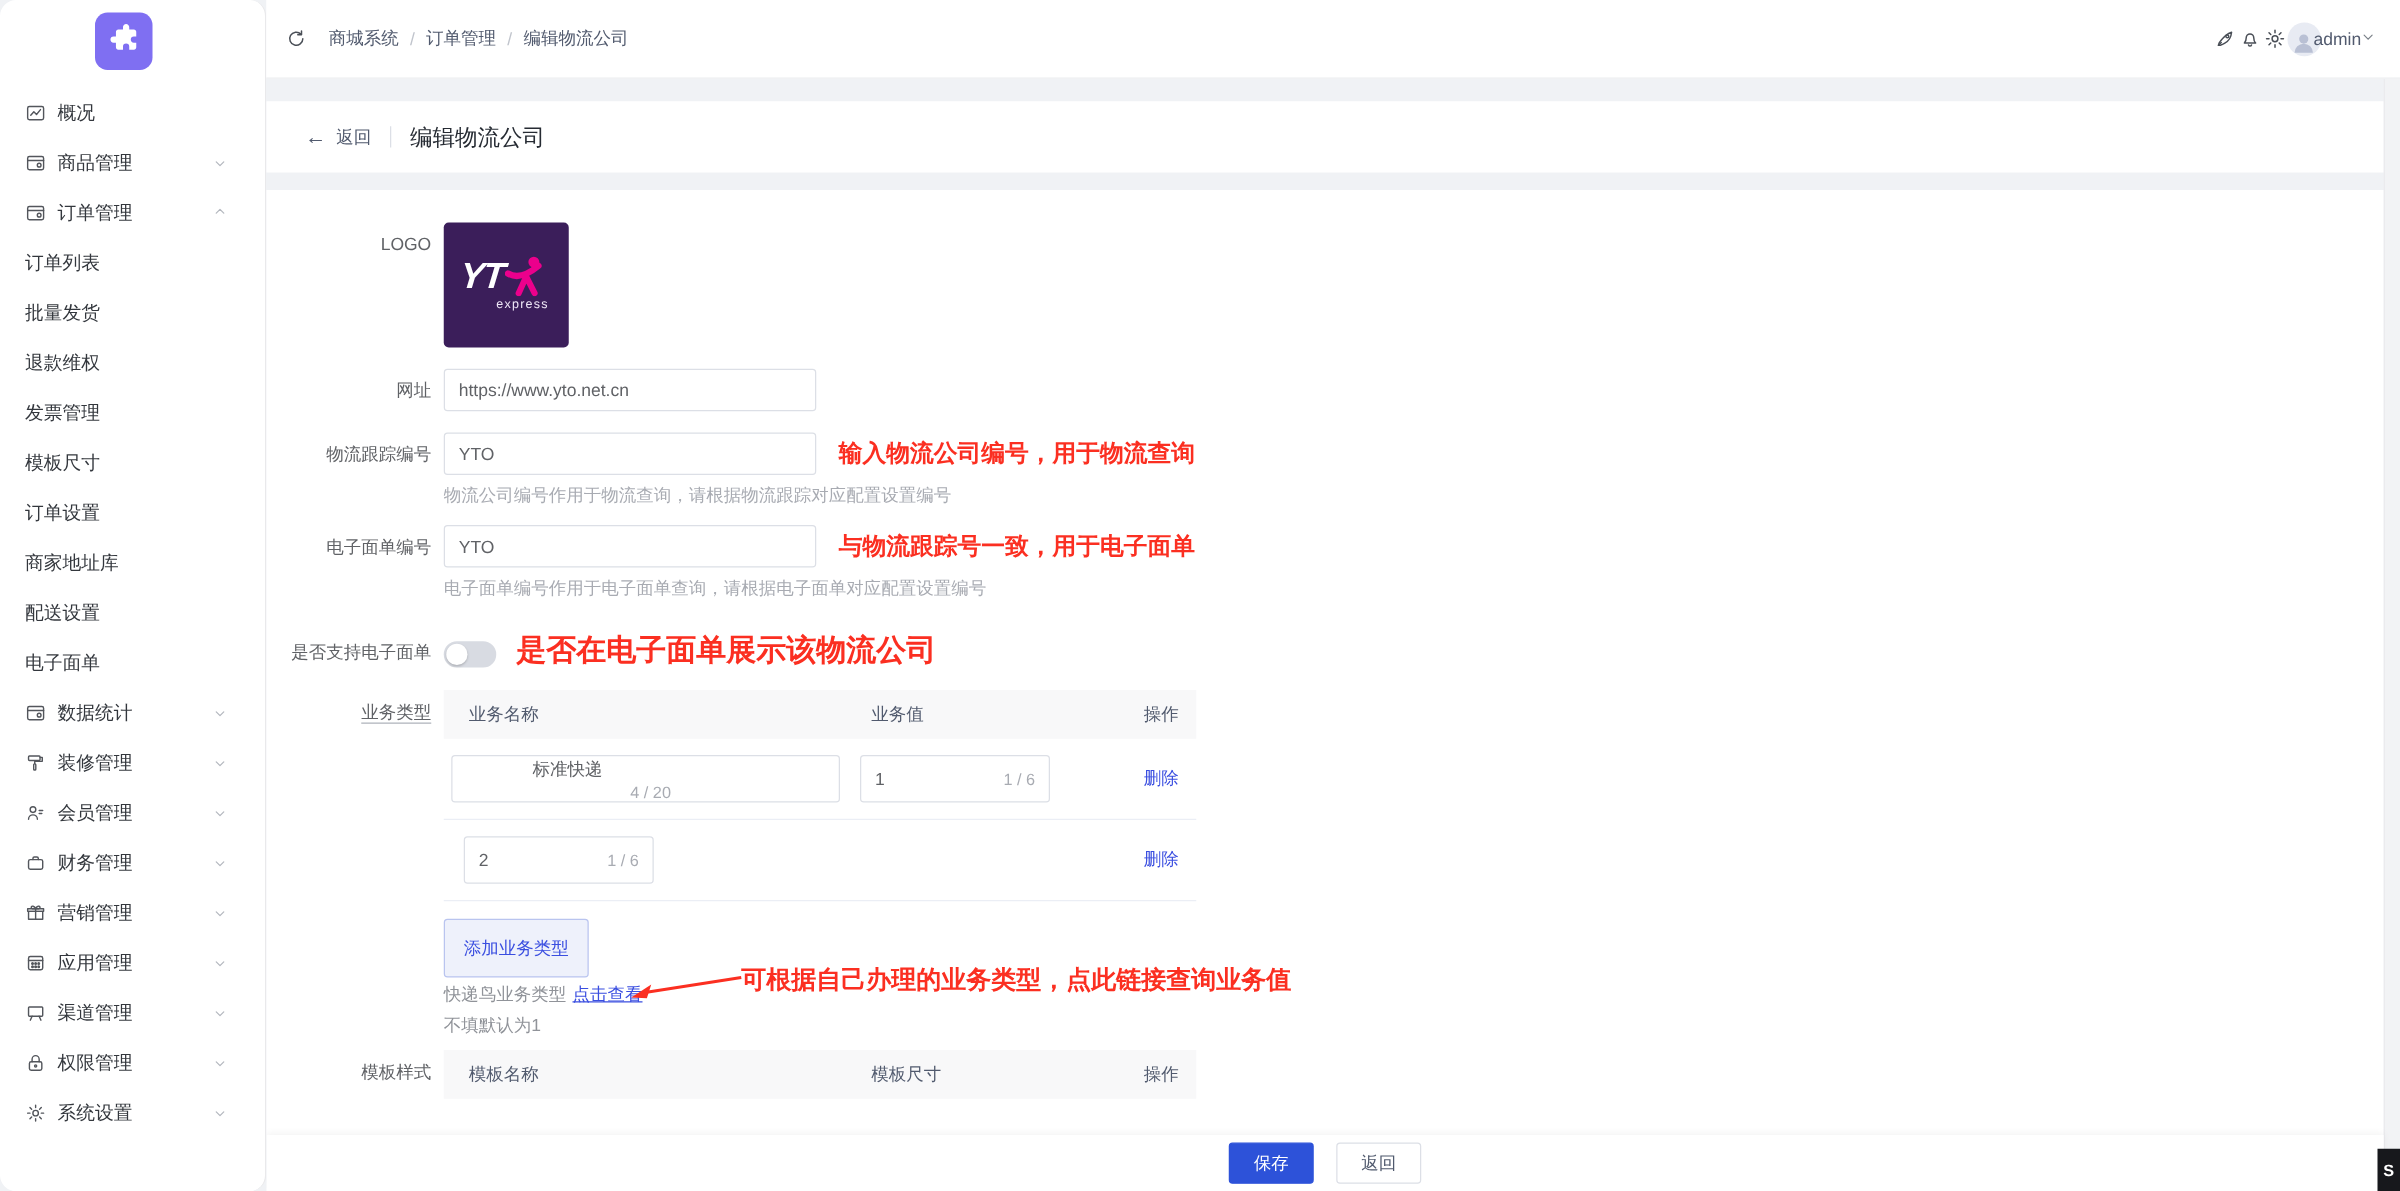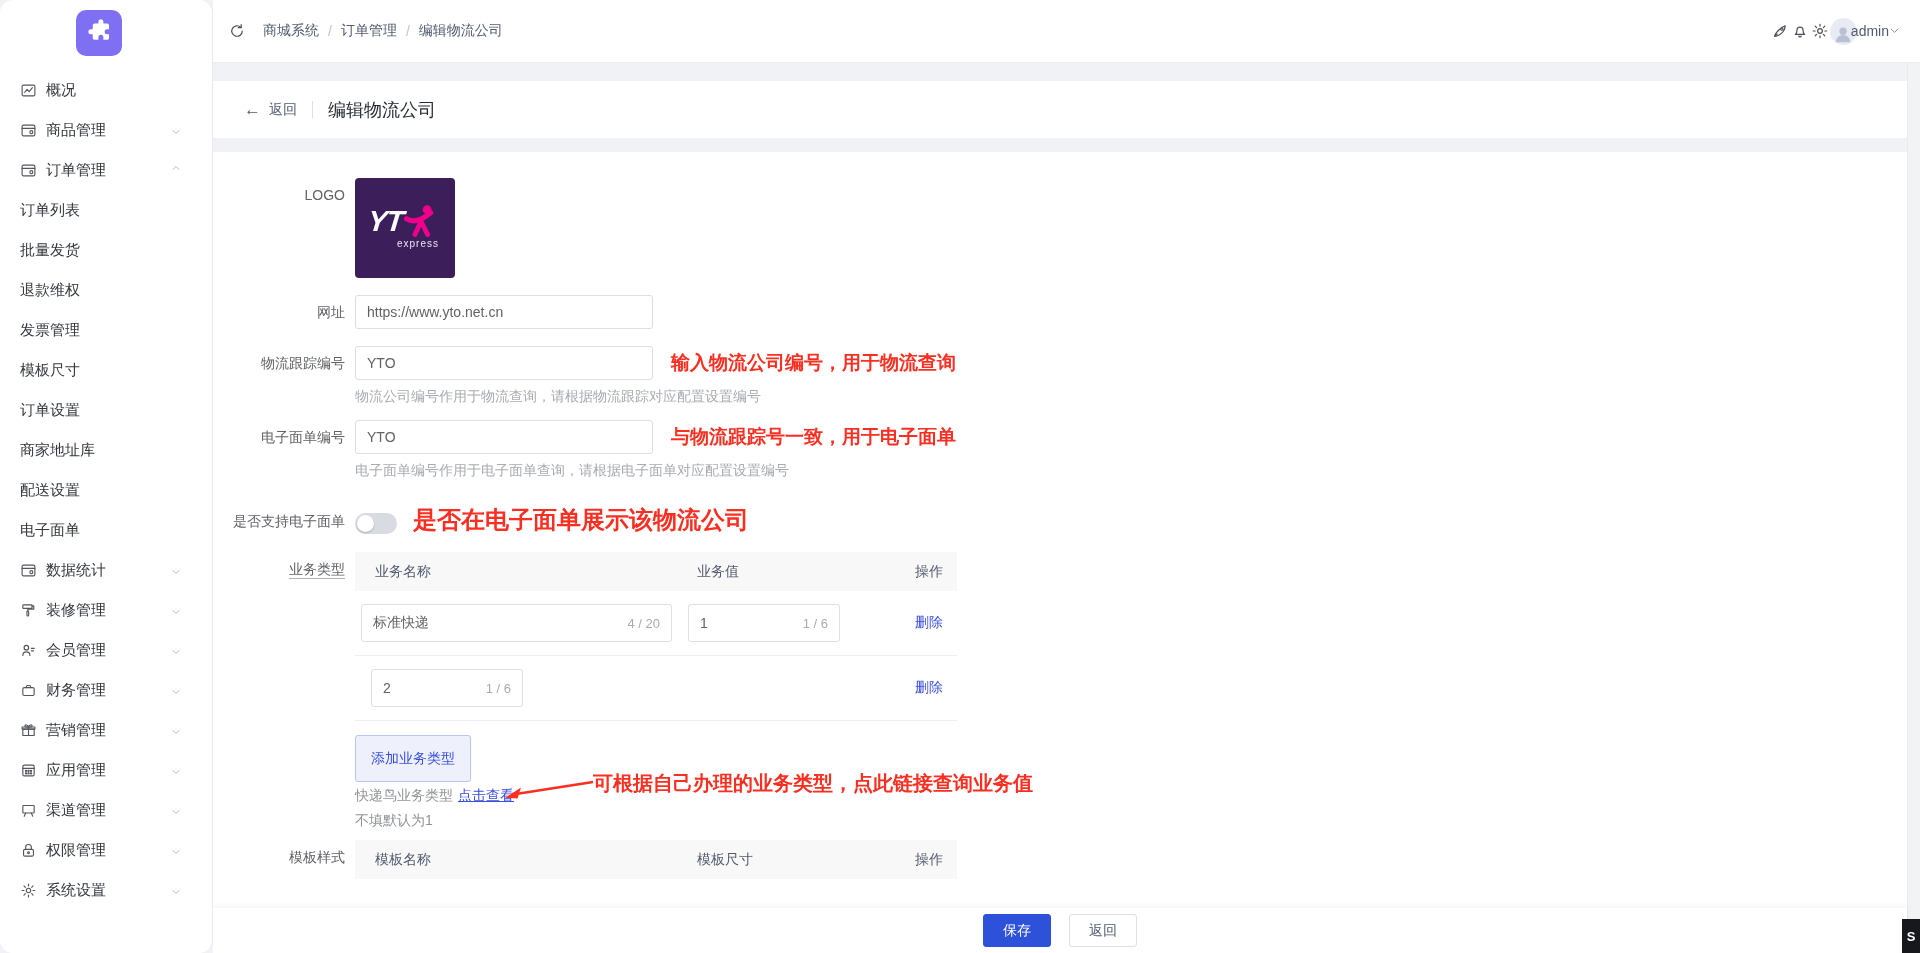--- a/index.html
+++ b/index.html
@@ -73,21 +73,21 @@
   .tbl { width:602px; }
   .tbl-head { height:39px; background:#f8f8f9; display:flex; align-items:center; font-size:14px; color:#515a6e; }
   .th1 { width:342px; padding-left:20px; }
   .th2 { width:180px; }
   .th3 { flex:1; text-align:right; padding-right:14px; }
   .tbl-row { display:flex; align-items:center; padding:13px 0; border-bottom:1px solid #ebeef5; }
   .iwrap { height:38px; border:1px solid #dcdfe6; border-radius:3px; display:flex; align-items:center; padding:0 11px; background:#fff; }
   .iwrap input { border:none; outline:none; flex:1; min-width:0; font-size:14px; color:#606266; background:transparent;
     font-family:"Liberation Sans","DejaVu Sans",sans-serif;}
   .counter { font-size:13px; color:#a8abb2; margin-left:8px; white-space:nowrap; }
-  .w-name { width:311px; margin-left:6px; }
+  .w-name { width:311px; margin-left:6px;flex-direction:column; }
   .w-val  { width:152px; margin-left:16px; }
   .link { color:#3a4ee0; font-size:14px; cursor:pointer; }
   .row-del { margin-left:auto; margin-right:14px; }
   .add-btn { margin-top:14px; height:47px; padding:0 15px; border:1px solid #b9c4ef; border-radius:3px;
     background:#eef1fb; color:#3a4ee0; font-size:14px; cursor:pointer; align-self:flex-start;
     font-family:"Liberation Sans","DejaVu Sans",sans-serif;}
   .tip-row { position:relative; margin-top:4px; height:20px; font-size:14px; display:flex; align-items:center; }
   .tip-gray { color:#909399; margin-right:5px; }
   .tip-link { text-decoration:underline; }
   .arrow-svg { position:absolute; left:148px; top:-8px; width:92px; height:26px; }

